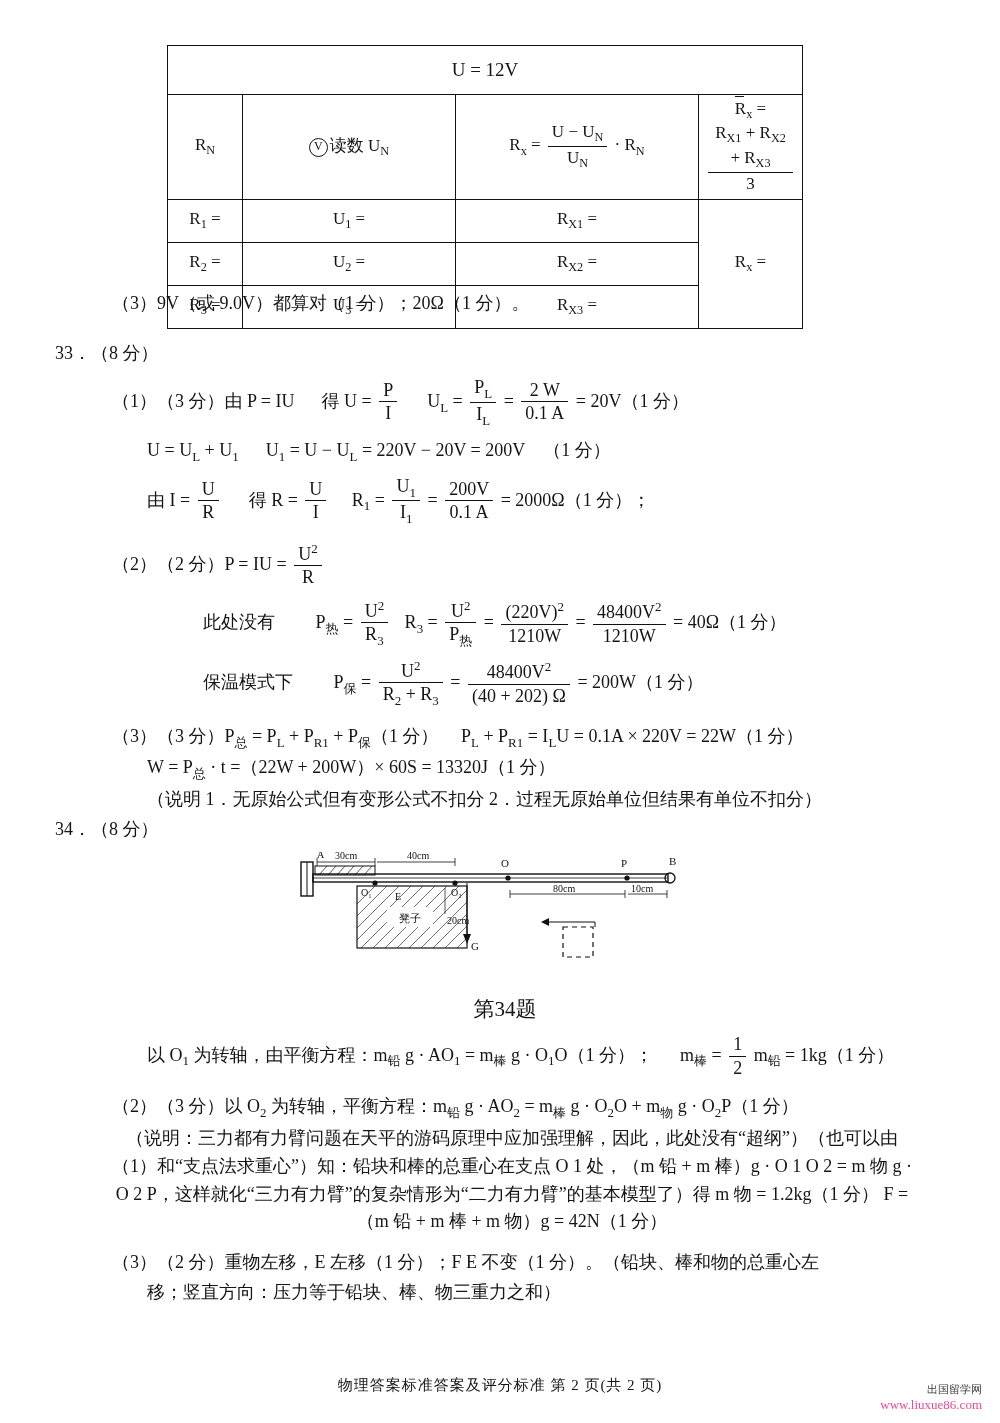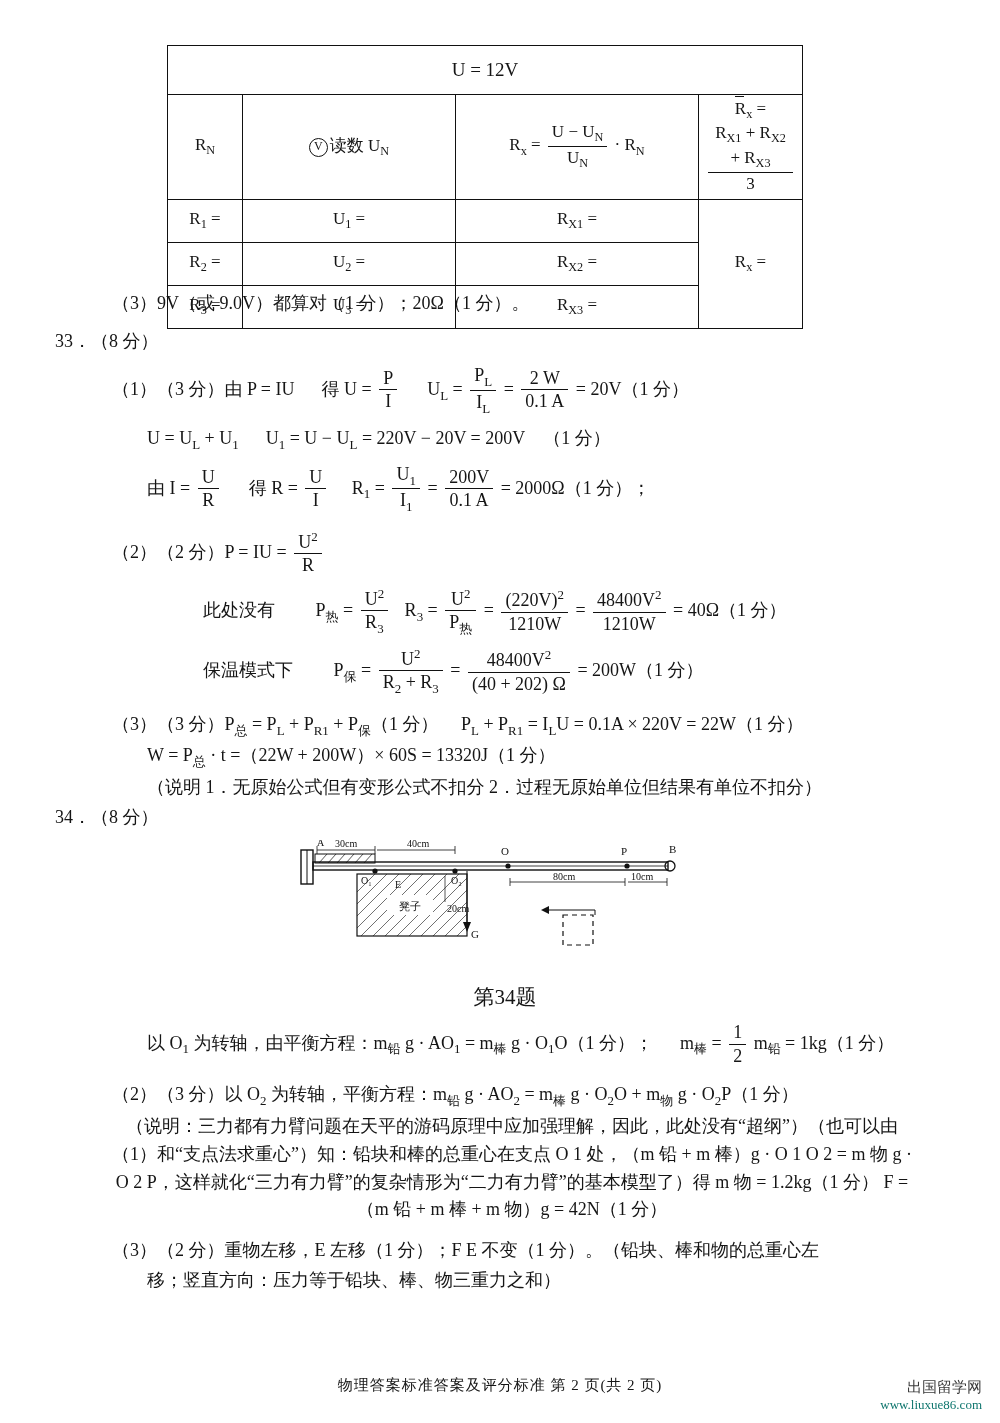--- a/index.html
+++ b/index.html
@@ -113,22 +113,22 @@
     letter-spacing: 1px;
   }
   .watermark {
     position: absolute;
     right: 18px;
     bottom: 10px;
     text-align: right;
     line-height: 1.25;
     color: #3a3a3a;
   }
-  .watermark .wm1 { font-size: 15px; }
-  .watermark .wm2 { font-size: 13px; color: #0f766e; }
+  .watermark .wm1 { font-size: 11px; }
+  .watermark .wm2 { font-size: 13px; color: #ec4899; }
 </style>
 </head>
 <body>
 
 <div class="page">
 
   <div class="table-wrap">
     <table class="exp">
       <tbody>
           <tr class="row-top">
@@ -174,21 +174,21 @@
         <td class="cell-center">R<span class="sub">X3</span> =</td>
       </tr>
     </tbody>
       </table>
   </div>
 
   <div class="content">
 
     <div class="line indent1">（3）9V（或 9.0V）都算对（1 分）；20Ω（1 分）。</div>
 
-    <div class="line" style="margin-top:10px">33．（8 分）</div>
+    <div class="line" style="margin-top:22px">33．（8 分）</div>
 
     <div class="line indent1 gap-s">
       <span>（1）（3 分）由 P = IU</span>
       &nbsp;&nbsp;&nbsp;&nbsp;
       <span>得 U =
         <span class="frac"><span class="num">P</span><span class="den">I</span></span>
       </span>
       &nbsp;&nbsp;&nbsp;&nbsp;
       <span>U<span class="sub">L</span> =
         <span class="frac"><span class="num">P<span class="sub">L</span></span><span class="den">I<span class="sub">L</span></span></span>

